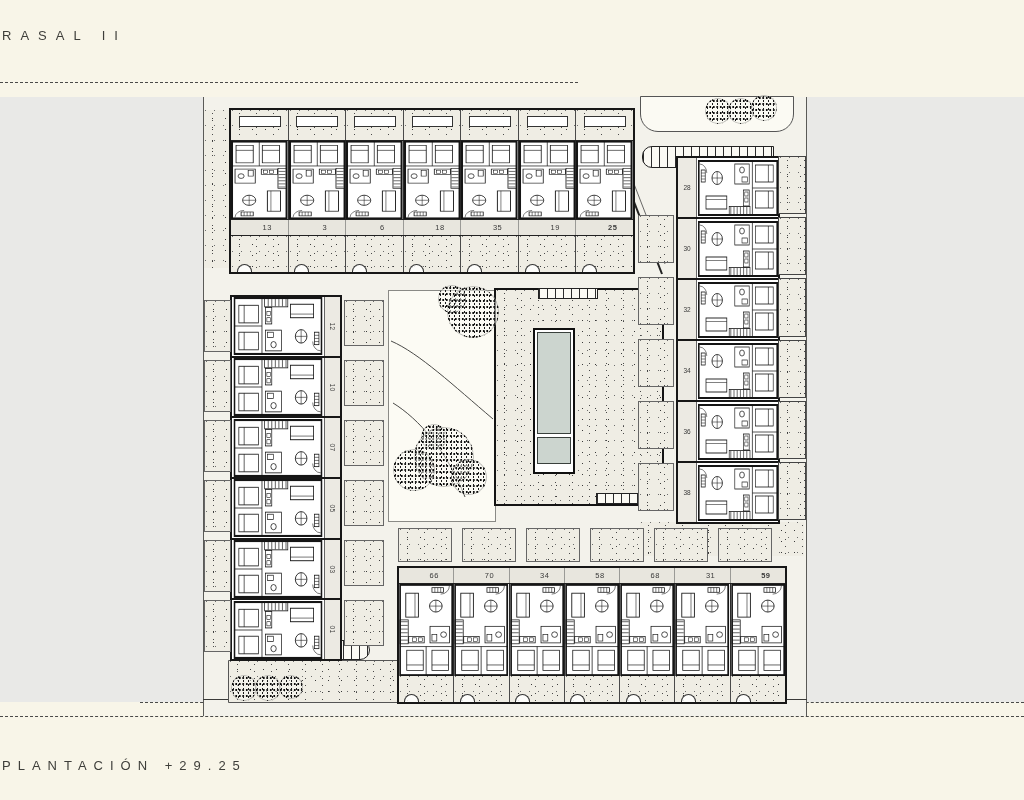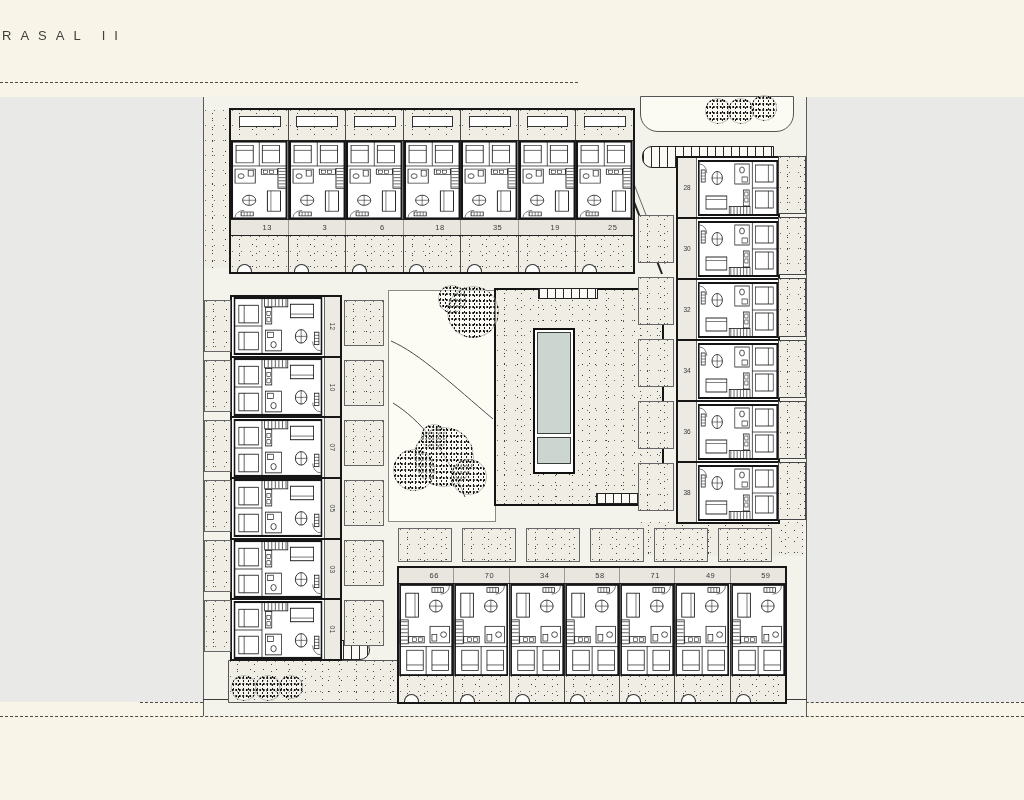--- a/index.html
+++ b/index.html
@@ -52,21 +52,21 @@
   .patios{height:30px;border-bottom:1px solid #222;}
   .pseg{flex:1;position:relative;border-right:1px solid #4a4a4a;}
   .pseg:last-child{border-right:none;}
   .prail{position:absolute;left:14%;top:6px;width:70%;height:9px;background:#fff;border:1px solid #333;}
   .units{height:78px;}
   .ucell{flex:1;position:relative;border-right:1px solid #2a2a2a;background:#fff;}
   .ucell:last-child{border-right:none;}
   .ucell svg{width:100%;height:100%;display:block;}
   .labels{height:15px;background:#e8e6de;border-top:1.2px solid #222;border-bottom:1.2px solid #222;}
   .lcell{flex:1;display:flex;align-items:center;justify-content:center;font-size:7.5px;color:#3a3a3a;letter-spacing:0.5px;border-right:1px solid #9a9a96;margin-left:16px;}
-  .lcell:last-child{border-right:none;}
+  .lcell:last-child{border-right:none;font-weight:bold;}
   .rear{flex:1;}
   .rseg{flex:1;position:relative;border-right:1px solid #4a4a4a;}
   .rseg:last-child{border-right:none;}
   .gate{position:absolute;left:10%;bottom:0;width:13px;height:7px;border:1px solid #333;border-bottom:none;border-radius:10px 10px 0 0;background:rgba(255,255,255,0.85);}
   .b-units{height:92px;}
   .b-patios{flex:1;}
   .rot180 svg{transform:rotate(180deg);}
 
   .srow{flex:1;display:flex;border-bottom:2px solid #171717;min-height:0;}
   .srow:last-child{border-bottom:none;}
@@ -86,20 +86,21 @@
   .water{border:1px solid #39403c;background:var(--pool_water);}
   .garden{position:absolute;left:388px;top:290px;width:106px;height:230px;background:#fcfbf4;border:1px solid #8a8a86;}
   .tree-strip{position:absolute;background:#fbfaf3;border:1px solid #555;}
 </style>
 </head>
 <body>
 
 <div class="canvas">
 
   <div class="title-text">RASAL II</div>
+  <div class="subtitle-text">PLANTACIÓN +29.25</div>
 
   <div class="dash" style="top:82px;left:0;width:578px;"></div>
   <div class="dash" style="top:97px;left:0;width:1024px;"></div>
   <div class="dash" style="top:702px;left:140px;width:884px;"></div>
   <div class="dash" style="top:716px;left:0;width:1024px;"></div>
 
   <div class="margin" style="left:0;width:203px;"></div>
   <div class="margin" style="left:807px;width:217px;"></div>
   <div class="plan-bg"></div>
   <div class="vline" style="left:203px;top:97px;height:619px;"></div>
@@ -791,22 +792,22 @@
       <div class="stipple abs" style="left: 638px; top: 401px; width: 34px; height: 46px; border: 0.8px solid rgb(102, 102, 102);"></div>
       <div class="stipple abs" style="left: 638px; top: 463px; width: 34px; height: 46px; border: 0.8px solid rgb(102, 102, 102);"></div>
     </div>
 
   <div class="block bottom-block">
     <div class="row labels" id="bottom-labels" style="border-top: none;">
         <div class="lcell">66</div>
         <div class="lcell">70</div>
         <div class="lcell">34</div>
         <div class="lcell">58</div>
-        <div class="lcell">71</div>
-        <div class="lcell">49</div>
+        <div class="lcell">68</div>
+        <div class="lcell">31</div>
         <div class="lcell">59</div>
       </div>
     <div class="row b-units rot180" id="bottom-units">
         <div class="ucell">
           <svg viewBox="0 0 56 100" preserveAspectRatio="none" fill="none" stroke="#151515">
     <rect x="1" y="1" width="54" height="98" fill="#ffffff" stroke-width="2"></rect>
     <line x1="1" y1="32" x2="55" y2="32" stroke-width="0.8"></line>
     <line x1="28" y1="1" x2="28" y2="32" stroke-width="0.8"></line>
     <rect x="5" y="6" width="17" height="22" stroke-width="0.8"></rect>
     <line x1="5" y1="12" x2="22" y2="12" stroke-width="0.7"></line>

